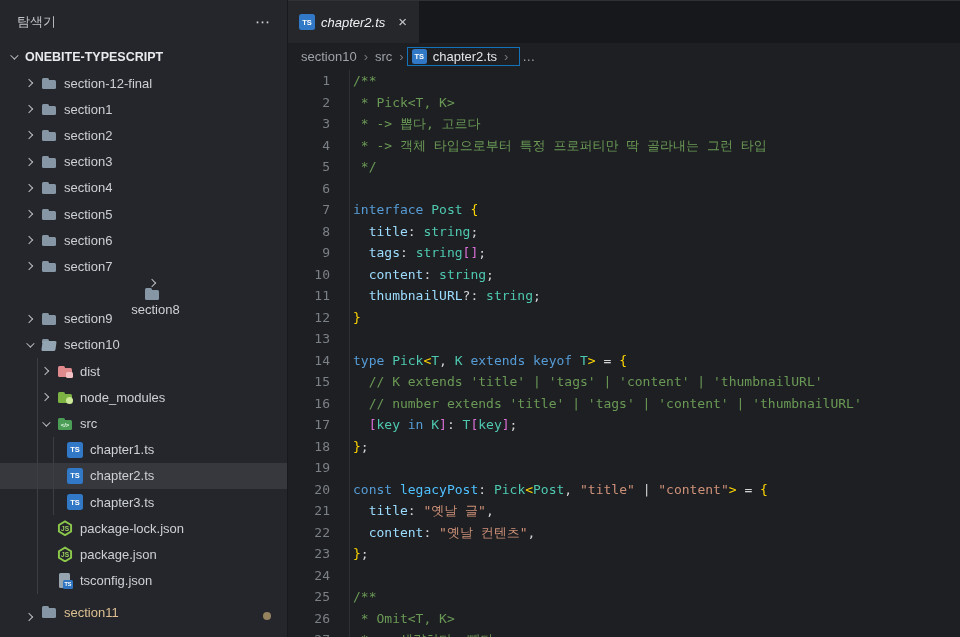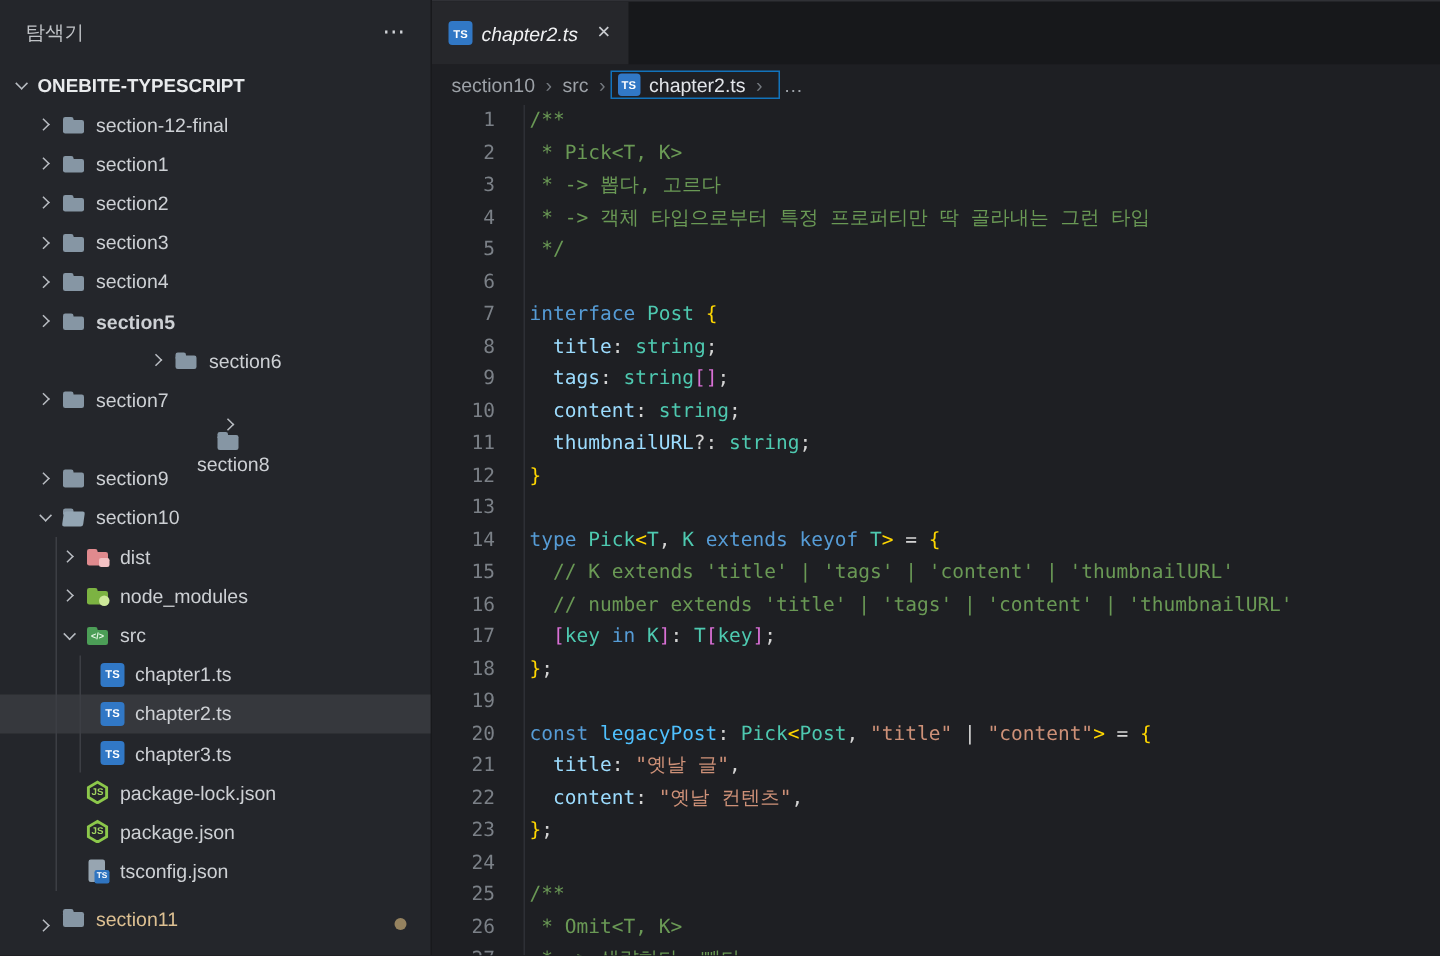--- a/index.html
+++ b/index.html
@@ -123,26 +123,26 @@
         <div class="row" style="padding-left: 24px;">
           <span class="chev"></span>
           <span class="icon i-folder"></span>
           <span class="label">section3</span>
         </div>
         <div class="row" style="padding-left: 24px;">
           <span class="chev"></span>
           <span class="icon i-folder"></span>
           <span class="label">section4</span>
         </div>
-        <div class="row" style="padding-left: 24px; font-weight: bold;">
+        <div class="row" style="padding-left: 24px;">
           <span class="chev"></span>
           <span class="icon i-folder"></span>
           <span class="label">section5</span>
         </div>
-        <div class="row" style=" justify-content: center;">
+        <div class="row" style="padding-left: 24px;">
           <span class="chev"></span>
           <span class="icon i-folder"></span>
           <span class="label">section6</span>
         </div>
         <div class="row" style="padding-left: 24px;">
           <span class="chev"></span>
           <span class="icon i-folder"></span>
           <span class="label">section7</span>
         </div>
         <div class="row" style="padding-left: 24px; flex-direction: column;">

